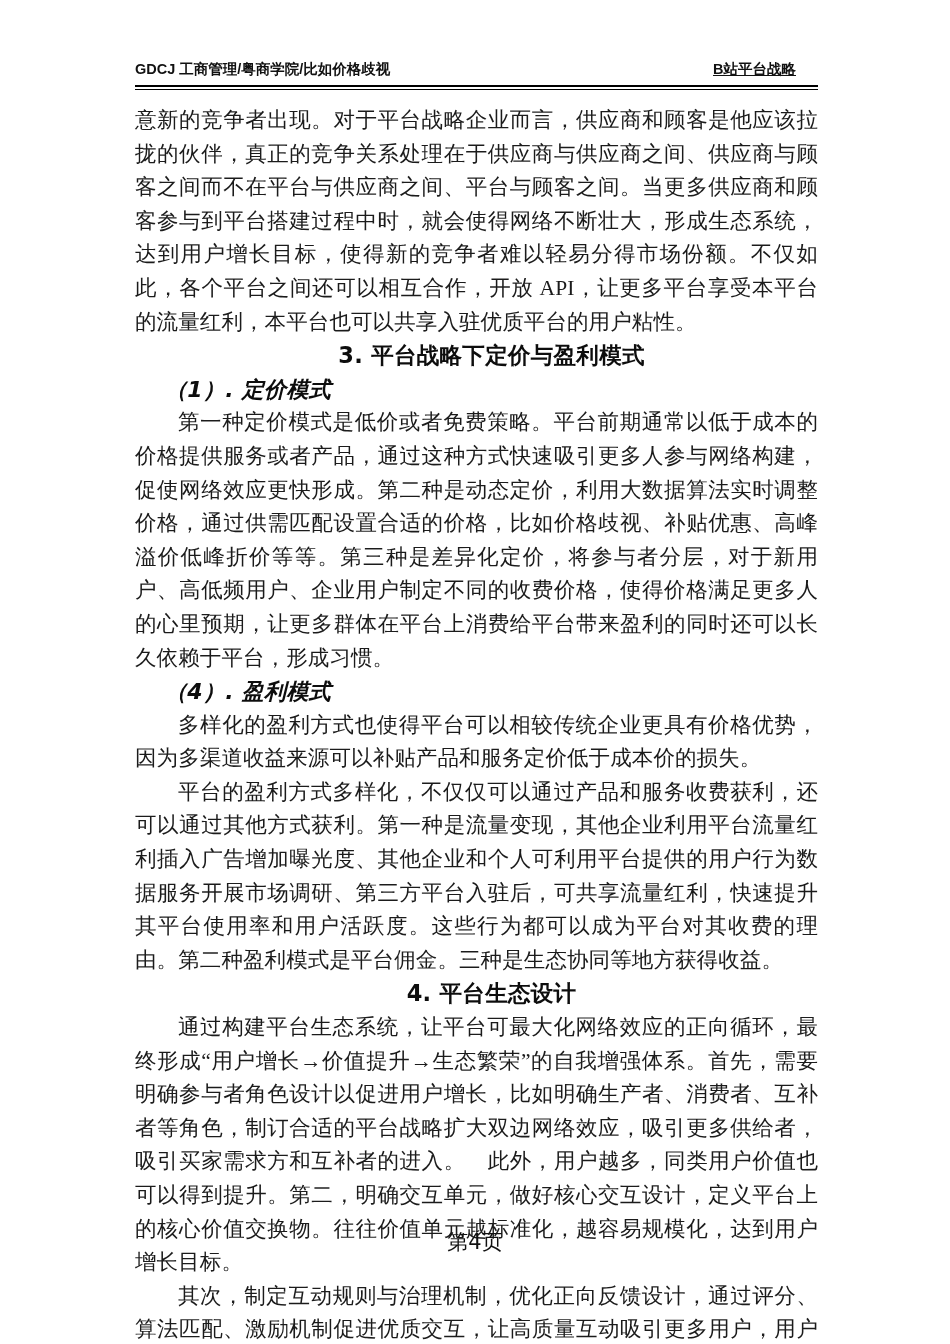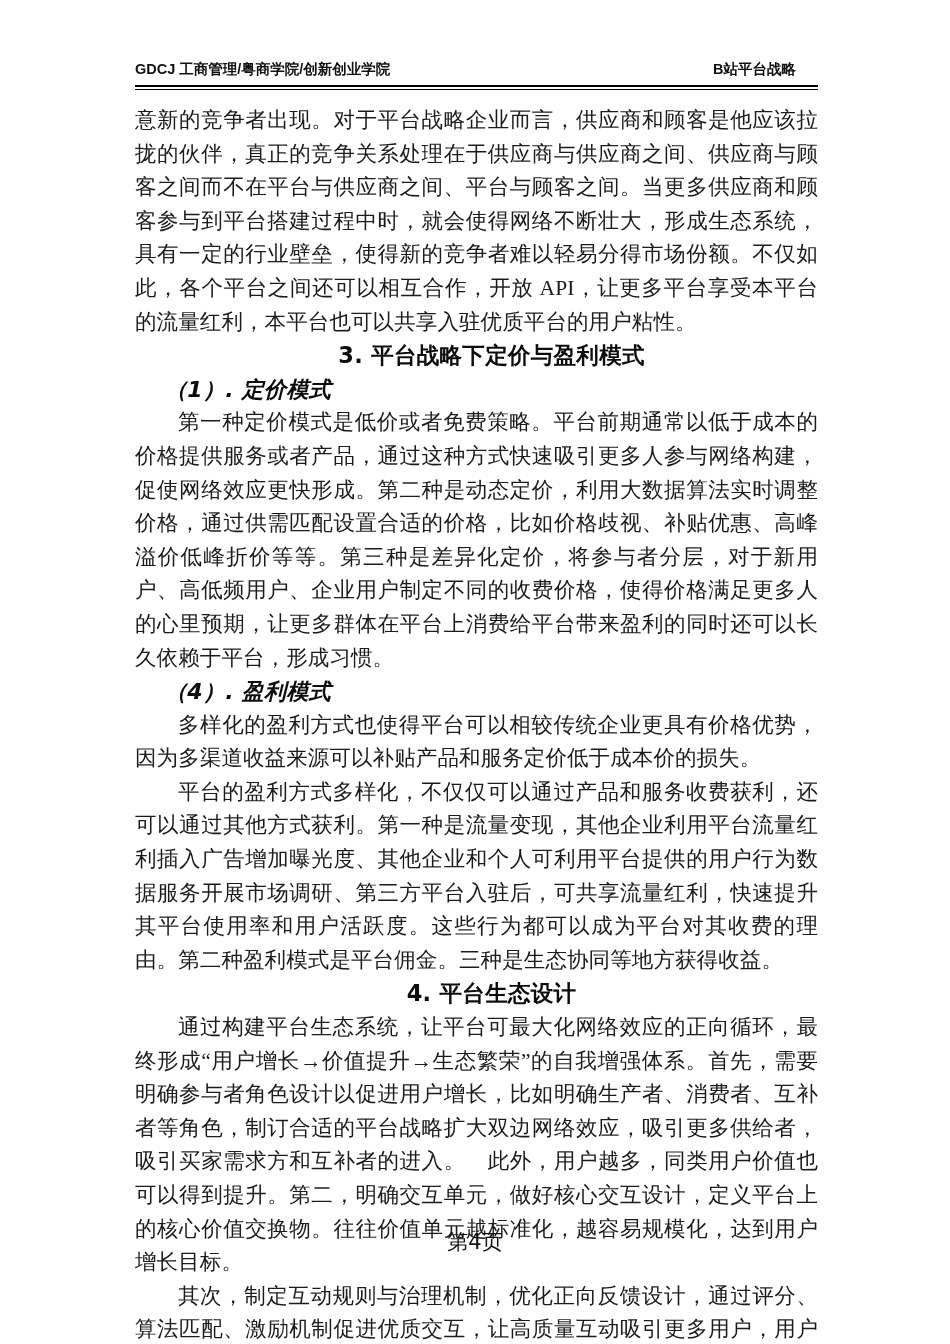--- a/index.html
+++ b/index.html
@@ -34,21 +34,21 @@
     justify-content: space-between;
     align-items: flex-end;
     font-family: "Liberation Sans", "DejaVu Sans", sans-serif;
     font-size: 14.5px;
     font-weight: 700;
     letter-spacing: 0px;
     color: #111;
     white-space: nowrap;
   }
   .header-left { text-align: left; }
-  .header-right { text-align: center; padding-right: 22px; }
+  .header-right { text-align: center; padding-right: 22px; text-decoration: underline; }
 
   .header-rule {
     position: absolute;
     left: 135px;
     width: 683px;
     background: #000;
   }
   .header-rule.thick { top: 85px; height: 2px; }
   .header-rule.thin  { top: 89px; height: 1px; }
 
@@ -106,29 +106,29 @@
     font-weight: 400;
     color: #111;
   }
 </style>
 </head>
 <body>
 
 <div class="page">
 
   <div class="header">
-    <span class="header-left">GDCJ 工商管理/粤商学院/创新创业学院</span>
+    <span class="header-left">GDCJ 工商管理/粤商学院/比如价格歧视</span>
     <span class="header-right">B站平台战略</span>
   </div>
   <div class="header-rule thick"></div>
   <div class="header-rule thin"></div>
 
   <div class="content">
 
-    <p class="body-par">意新的竞争者出现。对于平台战略企业而言，供应商和顾客是他应该拉拢的伙伴，真正的竞争关系处理在于供应商与供应商之间、供应商与顾客之间而不在平台与供应商之间、平台与顾客之间。当更多供应商和顾客参与到平台搭建过程中时，就会使得网络不断壮大，形成生态系统，具有一定的行业壁垒，使得新的竞争者难以轻易分得市场份额。不仅如此，各个平台之间还可以相互合作，开放 API，让更多平台享受本平台的流量红利，本平台也可以共享入驻优质平台的用户粘性。</p>
+    <p class="body-par">意新的竞争者出现。对于平台战略企业而言，供应商和顾客是他应该拉拢的伙伴，真正的竞争关系处理在于供应商与供应商之间、供应商与顾客之间而不在平台与供应商之间、平台与顾客之间。当更多供应商和顾客参与到平台搭建过程中时，就会使得网络不断壮大，形成生态系统，达到用户增长目标，使得新的竞争者难以轻易分得市场份额。不仅如此，各个平台之间还可以相互合作，开放 API，让更多平台享受本平台的流量红利，本平台也可以共享入驻优质平台的用户粘性。</p>
 
     <h2 class="sec-heading">3. 平台战略下定价与盈利模式</h2>
 
     <h3 class="sub-heading">（1）. 定价模式</h3>
 
     <p class="body-par indent">第一种定价模式是低价或者免费策略。平台前期通常以低于成本的价格提供服务或者产品，通过这种方式快速吸引更多人参与网络构建，促使网络效应更快形成。第二种是动态定价，利用大数据算法实时调整价格，通过供需匹配设置合适的价格，比如价格歧视、补贴优惠、高峰溢价低峰折价等等。第三种是差异化定价，将参与者分层，对于新用户、高低频用户、企业用户制定不同的收费价格，使得价格满足更多人的心里预期，让更多群体在平台上消费给平台带来盈利的同时还可以长久依赖于平台，形成习惯。</p>
 
     <h3 class="sub-heading">（4）. 盈利模式</h3>
 
     <p class="body-par indent">多样化的盈利方式也使得平台可以相较传统企业更具有价格优势，因为多渠道收益来源可以补贴产品和服务定价低于成本价的损失。</p>

